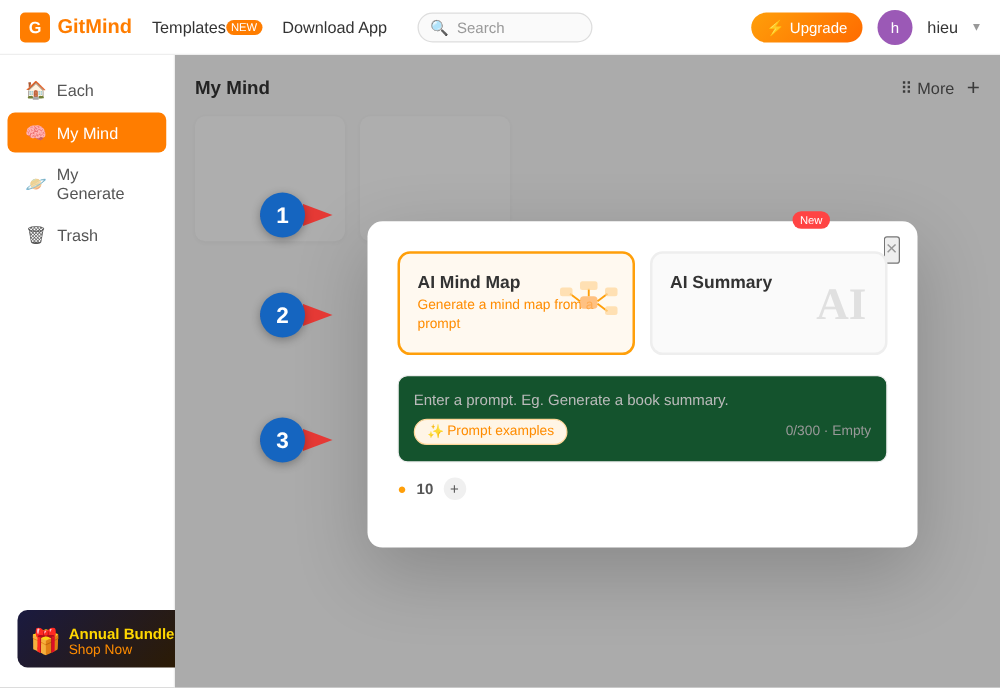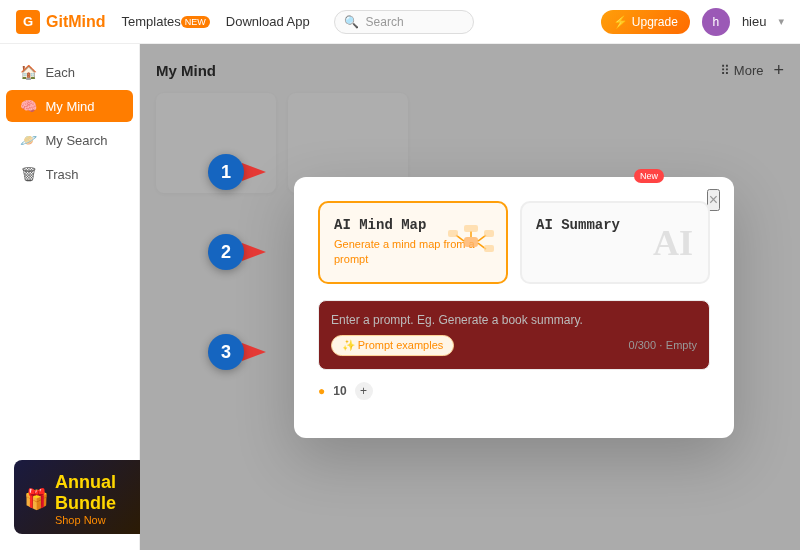--- a/index.html
+++ b/index.html
@@ -112,21 +112,21 @@
       padding: 8px;
       color: #fff;
       font-size: 11px;
       cursor: pointer;
     }
     .banner-close {
       position: absolute; top: 4px; right: 6px;
       font-size: 11px; color: #aaa; cursor: pointer;
     }
     .banner-title {
-      color: #ffd700; font-weight: 700; font-size: 18px;
+      color: #ffd700; font-weight: 700; font-size: 12px;
     }
     .banner-subtitle {
       color: #ff8c00; font-size: 11px;
     }
 
     
     .content {
       flex: 1;
       padding: 16px;
       background: #f5f5f5;
@@ -178,36 +178,36 @@
       flex: 1; border: 2px solid #eee; border-radius: 10px;
       padding: 14px; cursor: pointer; position: relative;
       background: #fafafa; transition: border-color 0.2s;
       min-height: 80px;
     }
     .ai-card.selected {
       border-color: #ff9f0a;
       background: #fff9f0;
     }
     .ai-card-title {
-      font-size: 14px; font-weight: 700; color: #333; margin-bottom: 4px; font-family: Liberation Mono, monospace;
+      font-size: 14px; font-weight: 700; color: #333; margin-bottom: 4px;
     }
     .ai-card-desc {
       font-size: 11px; color: #ff8c00; line-height: 1.4;
     }
     .ai-card-img {
       position: absolute; right: 10px; top: 50%;
       transform: translateY(-50%);
       width: 50px; height: 50px;
     }
 
     
     .prompt-area {
       border: 1px solid #eee; border-radius: 8px;
       padding: 12px; margin-bottom: 12px;
-      min-height: 70px; background: #7f1d1d;
+      min-height: 70px; background: #14532d;
     }
     .prompt-placeholder {
       font-size: 12px; color: #bbb;
     }
     .prompt-tags-row {
       display: flex; align-items: center; justify-content: space-between;
       margin-top: 8px;
     }
     .prompt-tag {
       display: flex; align-items: center; gap: 4px;
@@ -312,21 +312,21 @@
     <div class="sidebar-item">
       <span class="sidebar-item-icon">🏠</span>
       <span>Each</span>
     </div>
     <div class="sidebar-item active">
       <span class="sidebar-item-icon">🧠</span>
       <span>My Mind</span>
     </div>
     <div class="sidebar-item">
       <span class="sidebar-item-icon">🪐</span>
-      <span>My Search</span>
+      <span>My Generate</span>
     </div>
     <div class="sidebar-item">
       <span class="sidebar-item-icon">🗑</span>
       <span>Trash</span>
     </div>
 
     <div class="sidebar-banner" style="position:absolute;bottom:8px;left:6px;right:6px;background:linear-gradient(135deg,#1a1a40,#2d1b00);border-radius:8px;padding:8px 10px;">
       <span class="banner-close">×</span>
       <div style="display:flex;align-items:center;gap:6px;margin-top:4px;">
         <span style="font-size:20px;">🎁</span>

